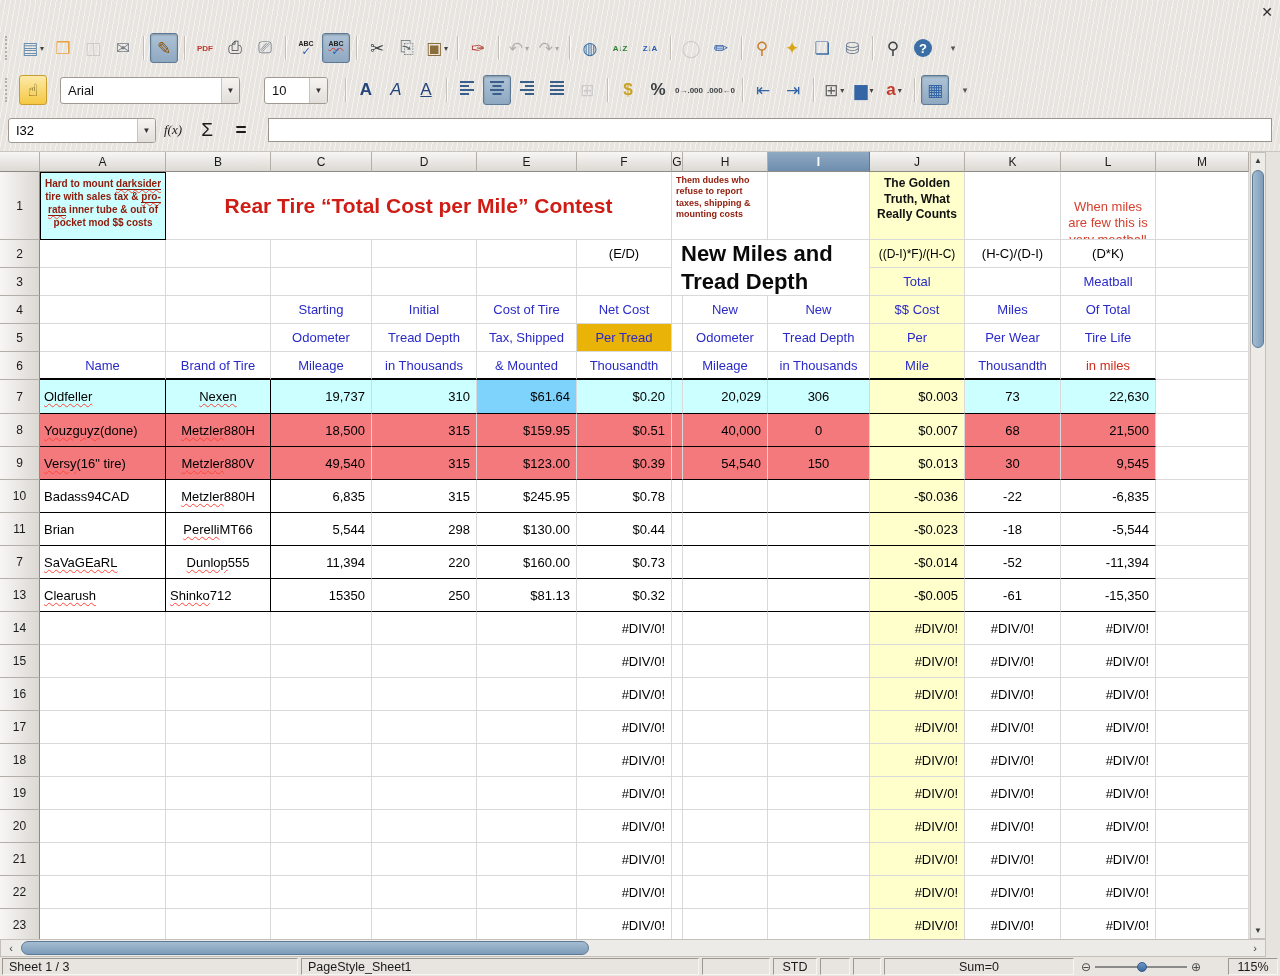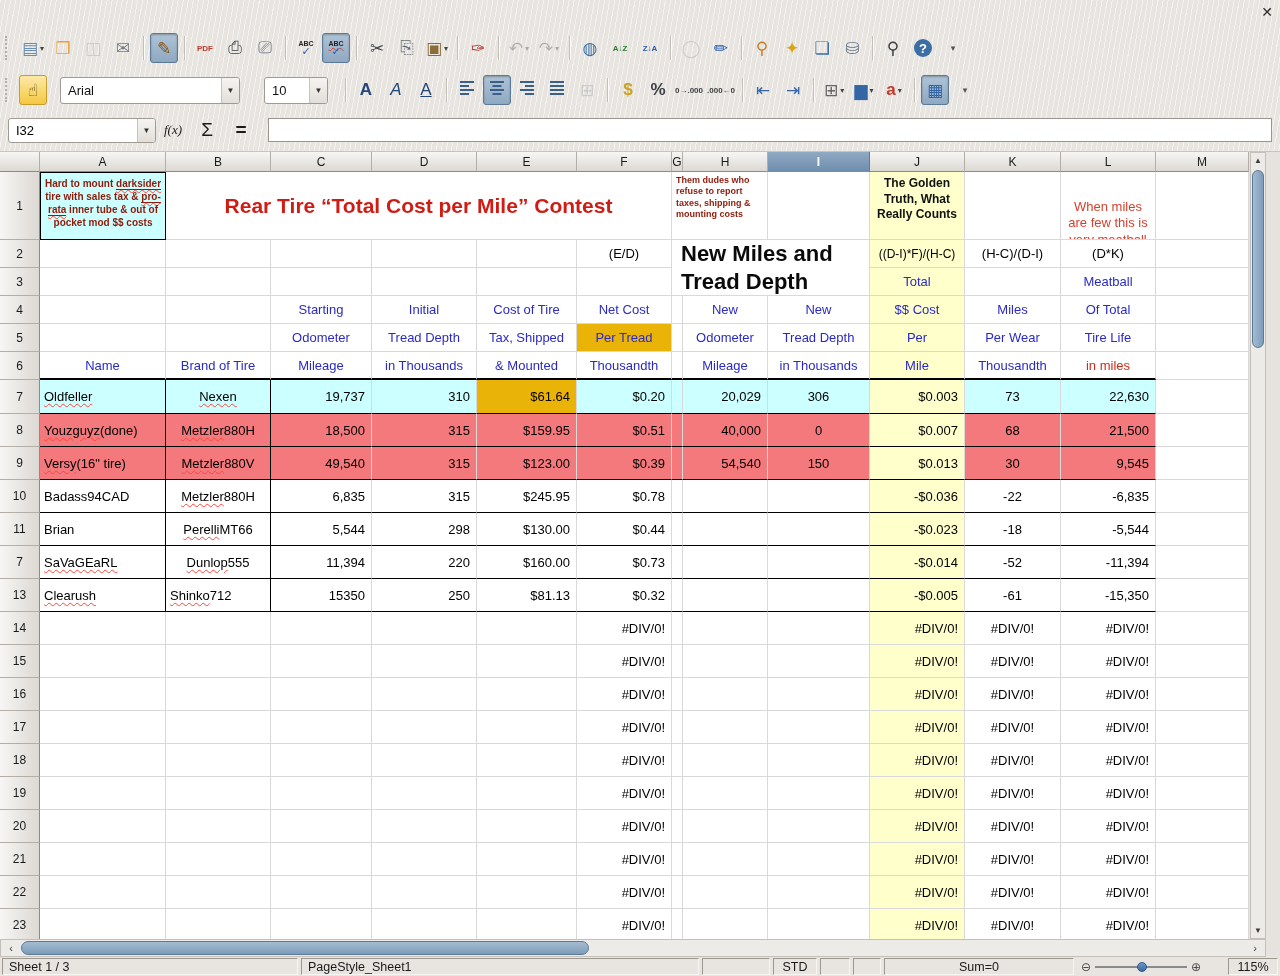--- a/index.html
+++ b/index.html
@@ -421,21 +421,21 @@
       <div class="cell" style="grid-area: 7 / 14; background: rgb(255, 255, 255); border-right: 1px solid rgb(217, 217, 217); border-bottom: 1px solid rgb(217, 217, 217);"></div>
       <div class="rh" style="grid-area: 8 / 1;">7</div>
       <div class="cell name" style="grid-area: 8 / 2; background: rgb(204, 255, 255); border-right: 1px solid rgb(0, 0, 0); border-bottom: 1px solid rgb(0, 0, 0);">
         <span class="sq">Oldfeller</span>
       </div>
       <div class="cell ctr" style="grid-area: 8 / 3; background: rgb(204, 255, 255); border-right: 1px solid rgb(0, 0, 0); border-bottom: 1px solid rgb(0, 0, 0);">
         <span class="sq">Nexen</span>
       </div>
       <div class="cell num" style="grid-area: 8 / 4; background: rgb(204, 255, 255); border-right: 1px solid rgb(217, 217, 217); border-bottom: 1px solid rgb(0, 0, 0);">19,737</div>
       <div class="cell num" style="grid-area: 8 / 5; background: rgb(204, 255, 255); border-right: 1px solid rgb(217, 217, 217); border-bottom: 1px solid rgb(0, 0, 0);">310</div>
-      <div class="cell num" style="grid-area: 8 / 6; background: #eab308; border-right: 1px solid rgb(217, 217, 217); border-bottom: 1px solid rgb(0, 0, 0);">$61.64</div>
+      <div class="cell num" style="grid-area: 8 / 6; background: #7dd3fc; border-right: 1px solid rgb(217, 217, 217); border-bottom: 1px solid rgb(0, 0, 0);">$61.64</div>
       <div class="cell num" style="grid-area: 8 / 7; background: rgb(204, 255, 255); border-right: 1px solid rgb(217, 217, 217); border-bottom: 1px solid rgb(0, 0, 0);">$0.20</div>
       <div class="cell" style="grid-area: 8 / 8; background: rgb(204, 255, 255); border-right: 1px solid rgb(217, 217, 217); border-bottom: 1px solid rgb(0, 0, 0);"></div>
       <div class="cell num" style="grid-area: 8 / 9; background: rgb(204, 255, 255); border-right: 1px solid rgb(217, 217, 217); border-bottom: 1px solid rgb(0, 0, 0);">20,029</div>
       <div class="cell numc" style="grid-area: 8 / 10; background: rgb(204, 255, 255); border-right: 1px solid rgb(217, 217, 217); border-bottom: 1px solid rgb(0, 0, 0);">306</div>
       <div class="cell num" style="grid-area: 8 / 11; background: rgb(255, 255, 204); border-right: 1px solid rgb(217, 217, 217); border-bottom: 1px solid rgb(0, 0, 0);">$0.003</div>
       <div class="cell numc" style="grid-area: 8 / 12; background: rgb(204, 255, 255); border-right: 1px solid rgb(217, 217, 217); border-bottom: 1px solid rgb(0, 0, 0);">73</div>
       <div class="cell num" style="grid-area: 8 / 13; background: rgb(204, 255, 255); border-right: 1px solid rgb(217, 217, 217); border-bottom: 1px solid rgb(0, 0, 0);">22,630</div>
       <div class="cell" style="grid-area: 8 / 14; background: rgb(255, 255, 255); border-right: 1px solid rgb(217, 217, 217); border-bottom: 1px solid rgb(217, 217, 217);"></div>
       <div class="rh" style="grid-area: 9 / 1;">8</div>
       <div class="cell name" style="grid-area: 9 / 2; background: rgb(244, 121, 124); border-right: 1px solid rgb(0, 0, 0); border-bottom: 1px solid rgb(0, 0, 0);"><span class="sq">Youzguyz</span> (done)</div>

